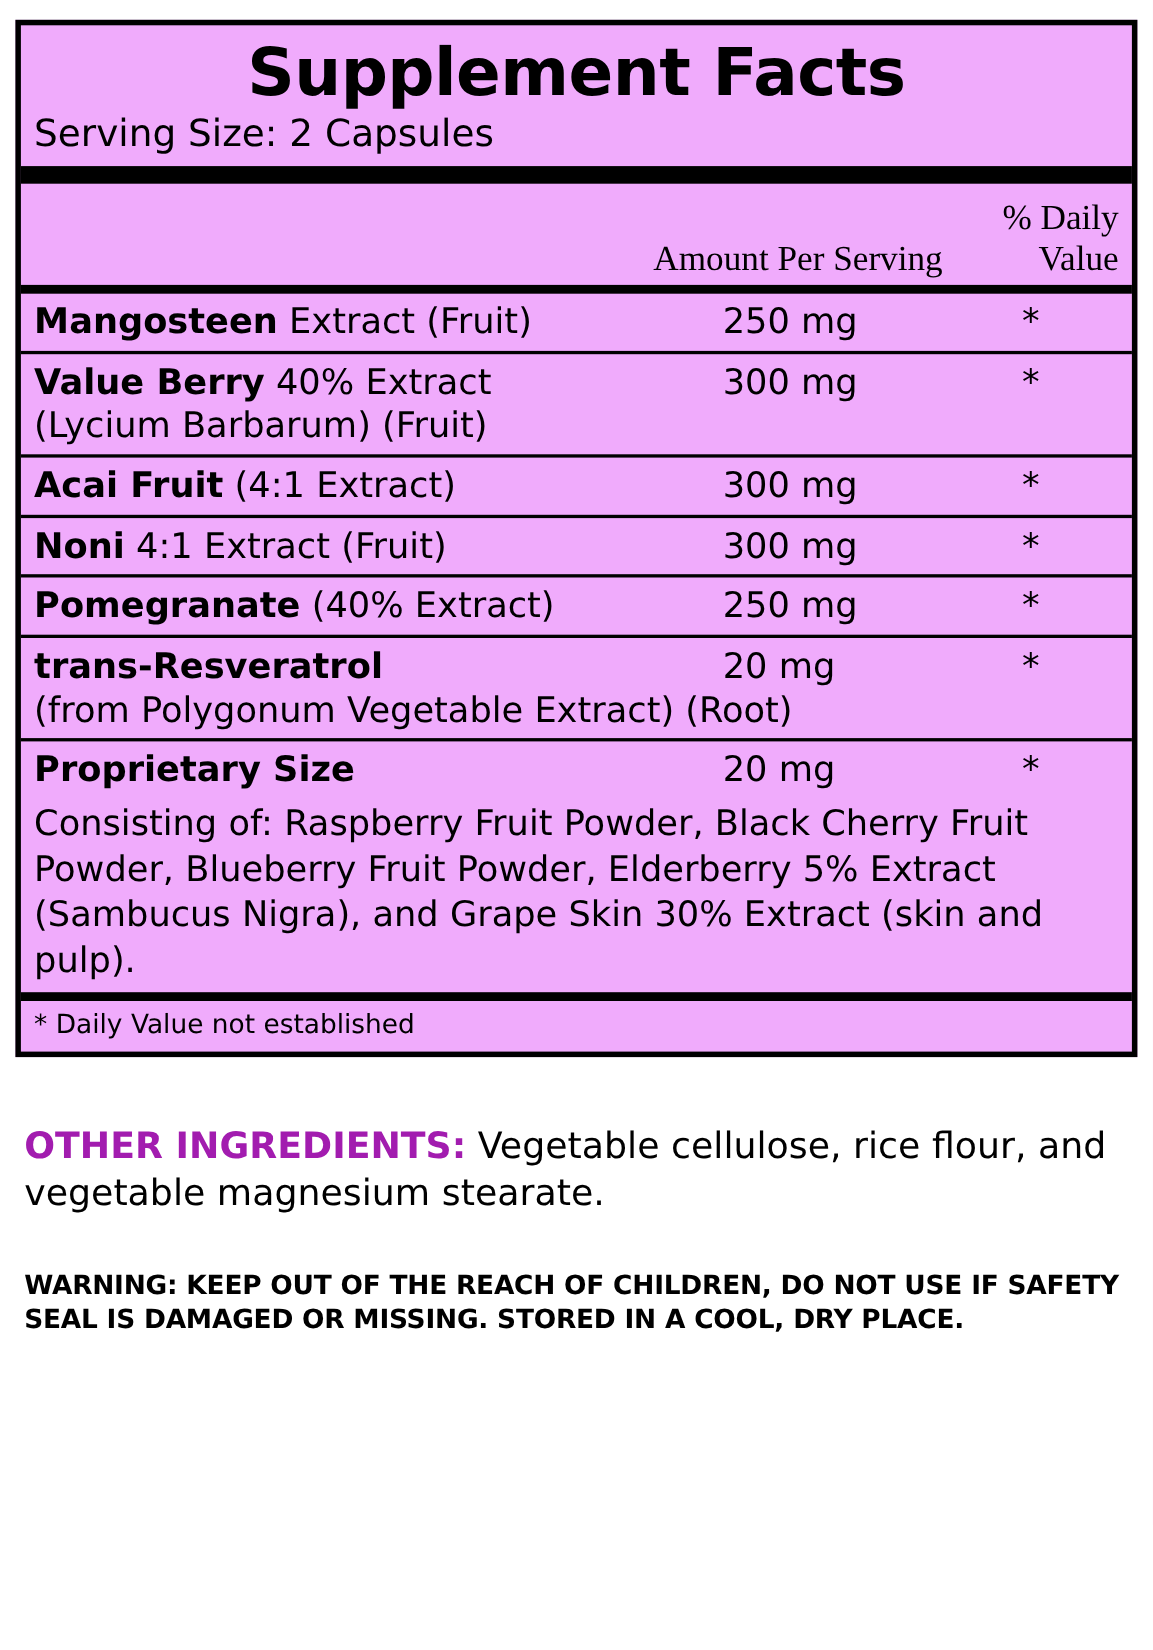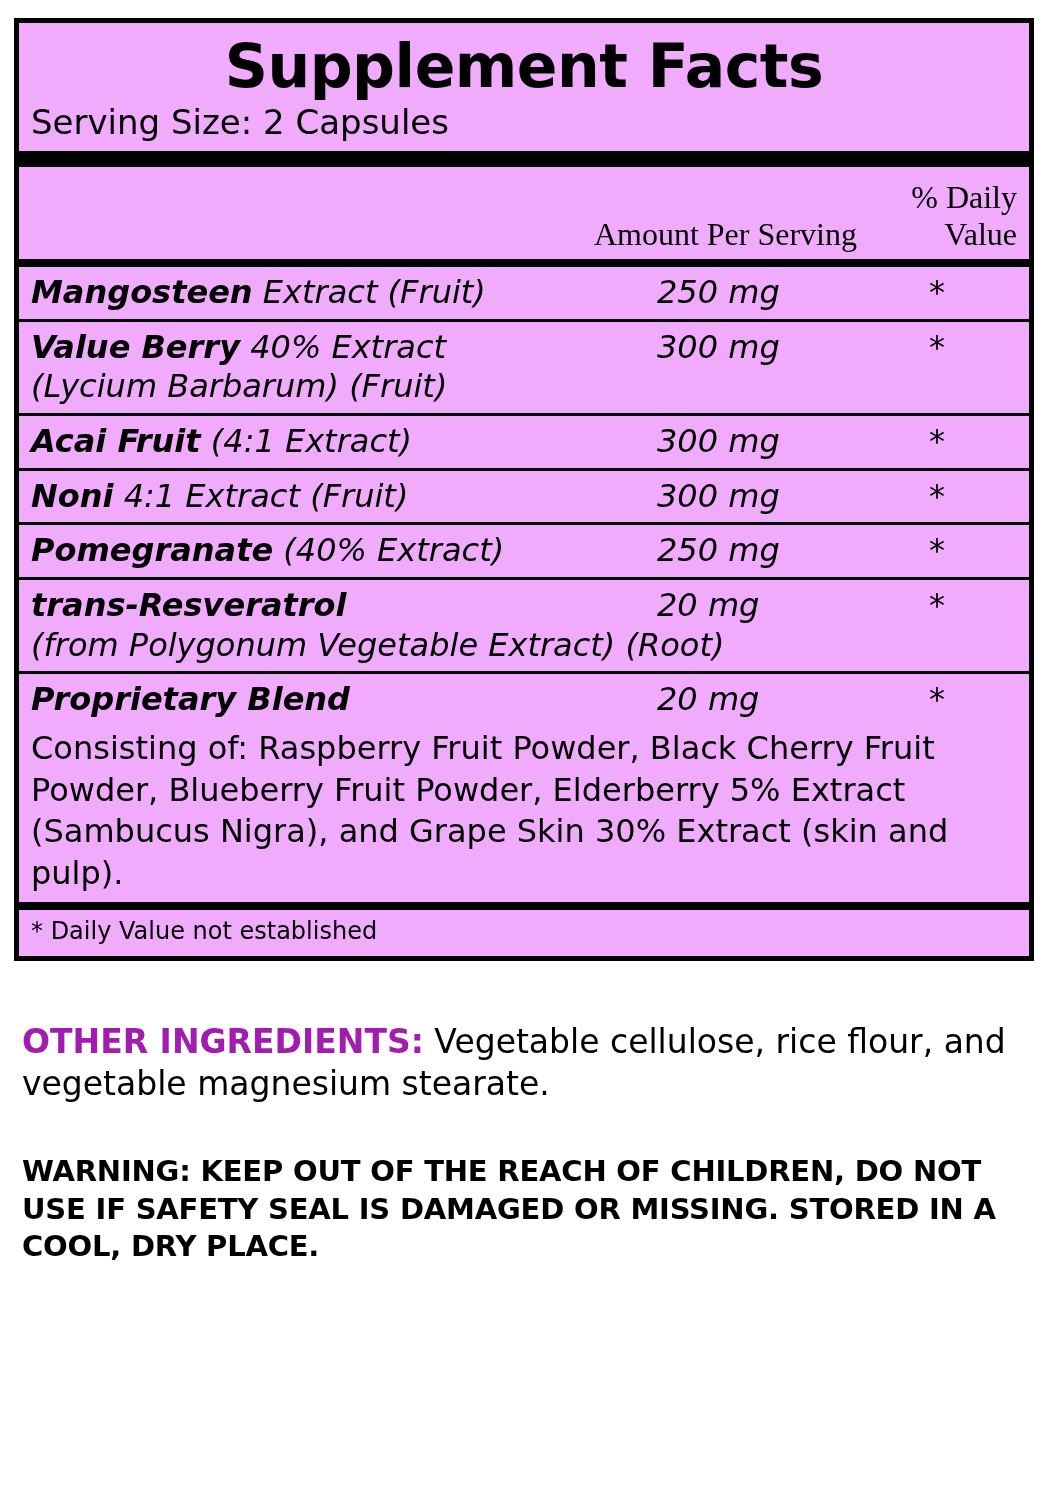--- a/index.html
+++ b/index.html
@@ -79,21 +79,20 @@
     line-height: 1.15;
     padding-top: 6px;
     padding-left: 14px;
     box-sizing: border-box;
   }
 
   .ing-row {
     position: relative;
     padding: 6px 12px 7px 12px;
     box-sizing: border-box;
-    font-style: italic;
   }
   .ing-top {
     display: flex;
     align-items: baseline;
   }
   .ing-name {
     flex: 1 1 auto;
     font-size: 32px;
     line-height: 1.18;
     padding-right: 10px;
@@ -131,21 +130,21 @@
   .other-ing {
     font-size: 33px;
     line-height: 1.28;
     margin: 60px 8px 0 8px;
   }
   .other-ing .label {
     color: #a21caf;
     font-weight: 700;
   }
   .warning {
-    font-size: 29px;
+    font-size: 24px;
     font-weight: 700;
     line-height: 1.28;
     margin: 48px 8px 16px 8px;
     letter-spacing: -0.2px;
   }
 </style>
 </head>
 <body>
 
 <div class="page">
@@ -219,21 +218,21 @@
         <div class="ing-name"><b>trans-Resveratrol</b><span></span></div>
         <div class="ing-amount">20 mg</div>
         <div class="ing-dv">*</div>
       </div>
       <div class="ing-sub">(from Polygonum Vegetable Extract) (Root)</div>
     </div>
     <div class="rule-thin"></div>
 
     <div class="ing-row">
       <div class="ing-top">
-        <div class="ing-name"><b>Proprietary Blend</b></div>
+        <div class="ing-name"><b>Proprietary Size</b></div>
         <div class="ing-amount">20 mg</div>
         <div class="ing-dv">*</div>
       </div>
     </div>
     <div class="blend-desc">Consisting of: Raspberry Fruit Powder, Black Cherry Fruit Powder, Blueberry Fruit Powder, Elderberry 5% Extract (Sambucus Nigra), and Grape Skin 30% Extract (skin and pulp).</div>
 
     <div class="rule-med"></div>
 
     <div class="footnote">* Daily Value not established</div>
 

